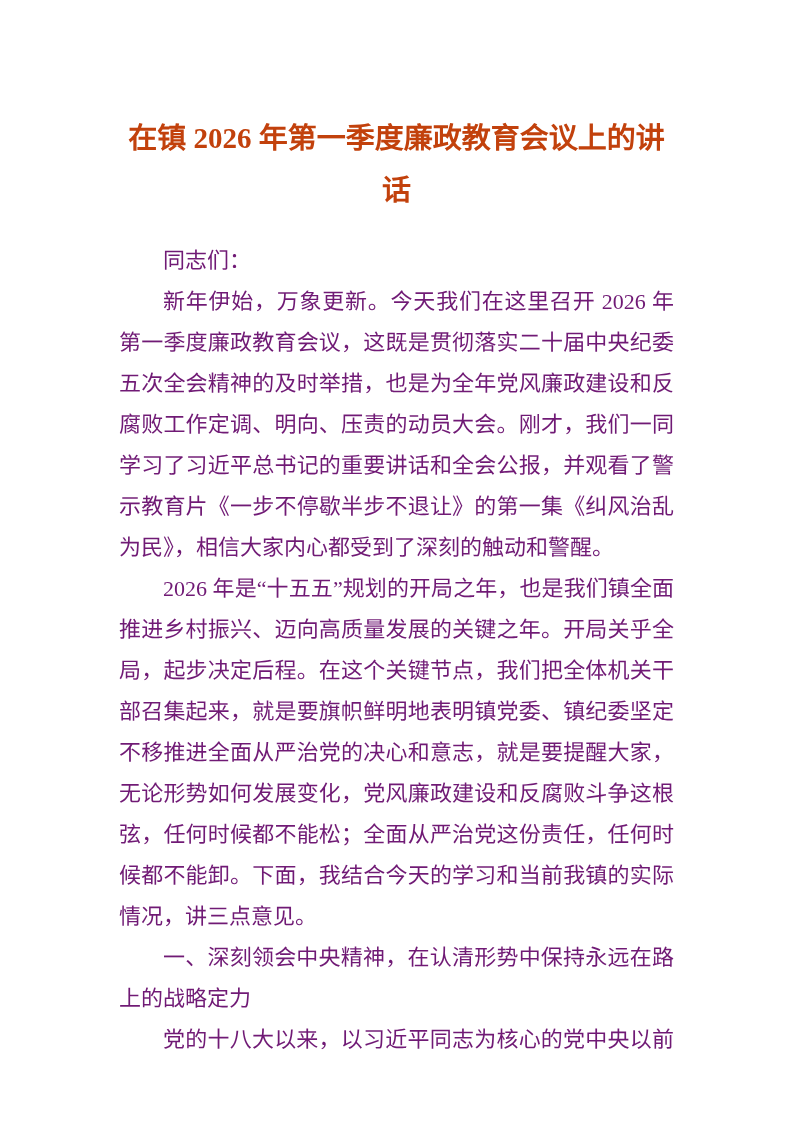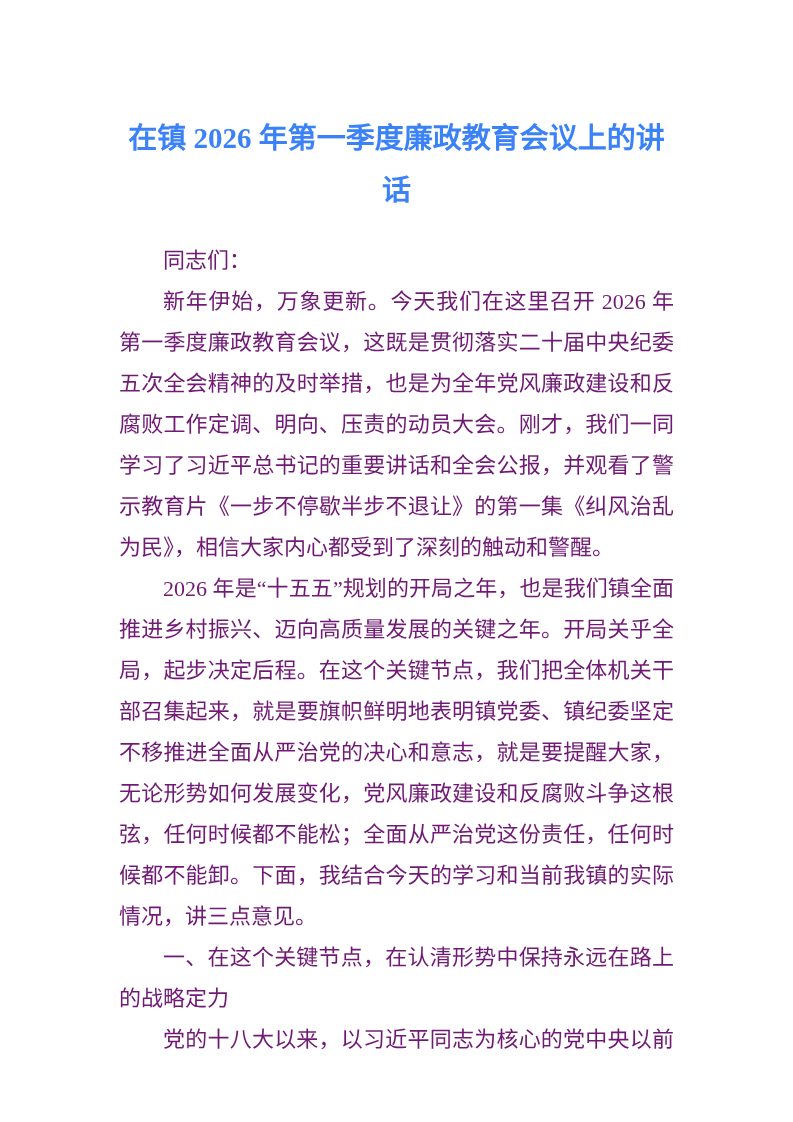--- a/index.html
+++ b/index.html
@@ -19,21 +19,21 @@
     overflow: hidden;
     font-family: "Liberation Serif", "DejaVu Serif", serif;
   }
 
   .doc-title {
     font-family: "Liberation Serif", "DejaVu Serif", serif;
     font-weight: bold;
     font-size: 29px;
     line-height: 52px;
     text-align: center;
-    color: #3b82f6;
+    color: #c2410c;
     margin-bottom: 24px;
   }
 
   .doc-body {
     font-size: 22px;
     line-height: 41px;
     text-align: justify;
     color: #701a75;
   }
 
@@ -64,19 +64,19 @@
   <h1 class="doc-title">在镇 2026 年第一季度廉政教育会议上的讲话</h1>
 
   <div class="doc-body">
 
     <p class="salutation">同志们：</p>
 
     <p>新年伊始，万象更新。今天我们在这里召开 2026 年第一季度廉政教育会议，这既是贯彻落实二十届中央纪委五次全会精神的及时举措，也是为全年党风廉政建设和反腐败工作定调、明向、压责的动员大会。刚才，我们一同学习了习近平总书记的重要讲话和全会公报，并观看了警示教育片《一步不停歇半步不退让》的第一集《纠风治乱为民》，相信大家内心都受到了深刻的触动和警醒。</p>
 
     <p>2026 年是“十五五”规划的开局之年，也是我们镇全面推进乡村振兴、迈向高质量发展的关键之年。开局关乎全局，起步决定后程。在这个关键节点，我们把全体机关干部召集起来，就是要旗帜鲜明地表明镇党委、镇纪委坚定不移推进全面从严治党的决心和意志，就是要提醒大家，无论形势如何发展变化，党风廉政建设和反腐败斗争这根弦，任何时候都不能松；全面从严治党这份责任，任何时候都不能卸。下面，我结合今天的学习和当前我镇的实际情况，讲三点意见。</p>
 
-    <p class="section-heading">一、在这个关键节点，在认清形势中保持永远在路上的战略定力</p>
+    <p class="section-heading">一、深刻领会中央精神，在认清形势中保持永远在路上的战略定力</p>
 
     <p class="truncated">党的十八大以来，以习近平同志为核心的党中央以前所</p>
 
   </div>
 
 </div>
 
 </body></html>

